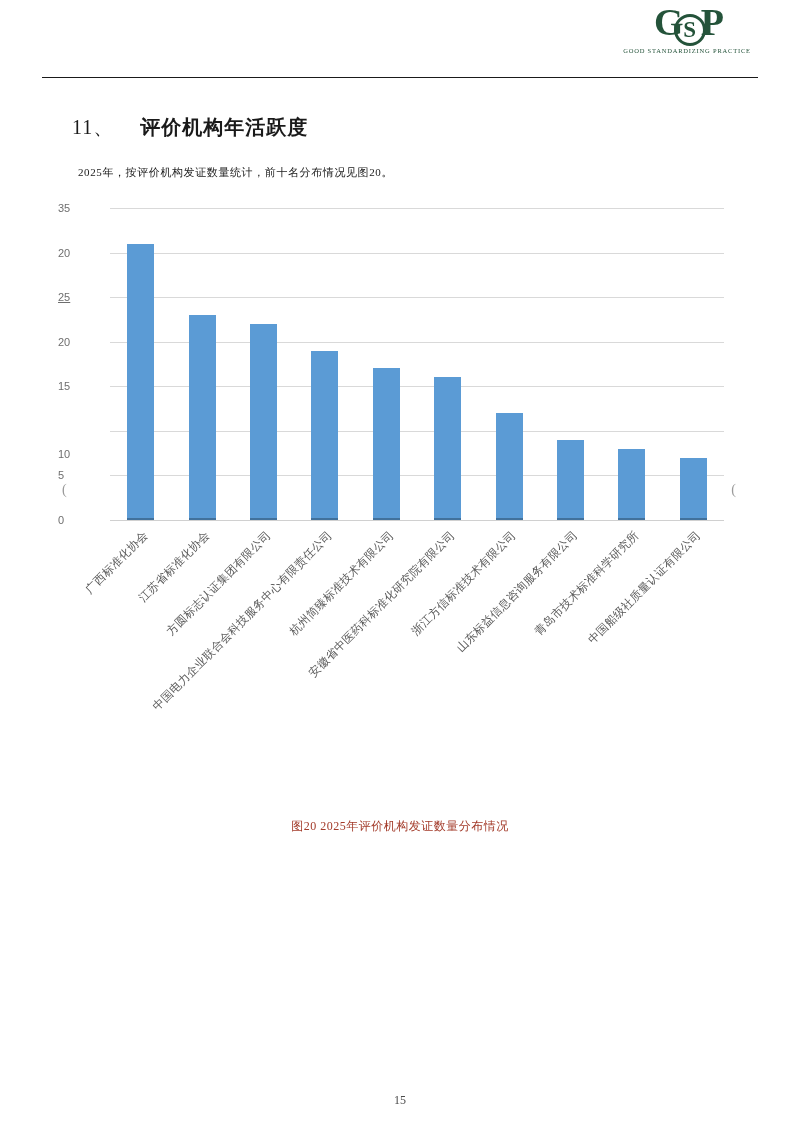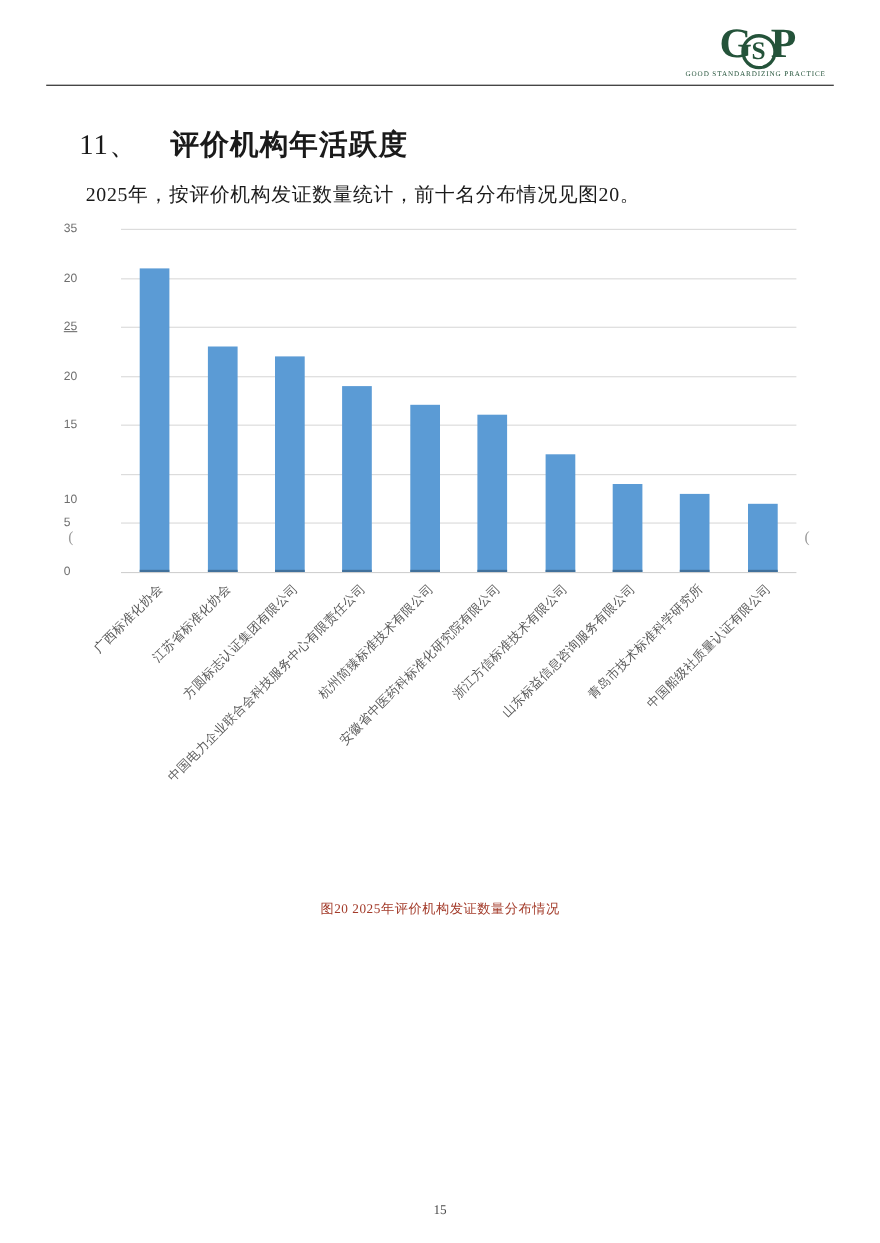--- a/index.html
+++ b/index.html
@@ -15,21 +15,21 @@
     width: 800px;
     height: 1130px;
     background: #ffffff;
     overflow: hidden;
     box-sizing: border-box;
   }
 
   
   .header-logo {
     position: absolute;
-    top: 18px;
+    top: 0;
     right: 48px;
     width: 130px;
     height: 62px;
     text-align: center;
   }
   .logo-mark {
     font-family: "Liberation Serif", "DejaVu Serif", serif;
     font-weight: bold;
     font-size: 38px;
     letter-spacing: -4px;
@@ -66,33 +66,33 @@
     right: 42px;
     border-top: 1.6px solid #1a1a1a;
   }
 
   
   .section-heading {
     position: absolute;
     top: 114px;
     left: 72px;
     font-family: "Liberation Serif", "DejaVu Serif", serif;
-    font-size: 26px;
+    font-size: 20px;
     font-weight: bold;
     color: #1a1a1a;
     letter-spacing: 1px;
     white-space: nowrap;
   }
   .section-heading .num { font-weight: normal; }
   .body-para {
     position: absolute;
     top: 165px;
     left: 78px;
     font-family: "Liberation Serif", "DejaVu Serif", serif;
-    font-size: 18px;
+    font-size: 11px;
     color: #1a1a1a;
     letter-spacing: 0.6px;
     white-space: nowrap;
   }
 
   
   .chart-area {
     position: absolute;
     top: 200px;
     left: 58px;

